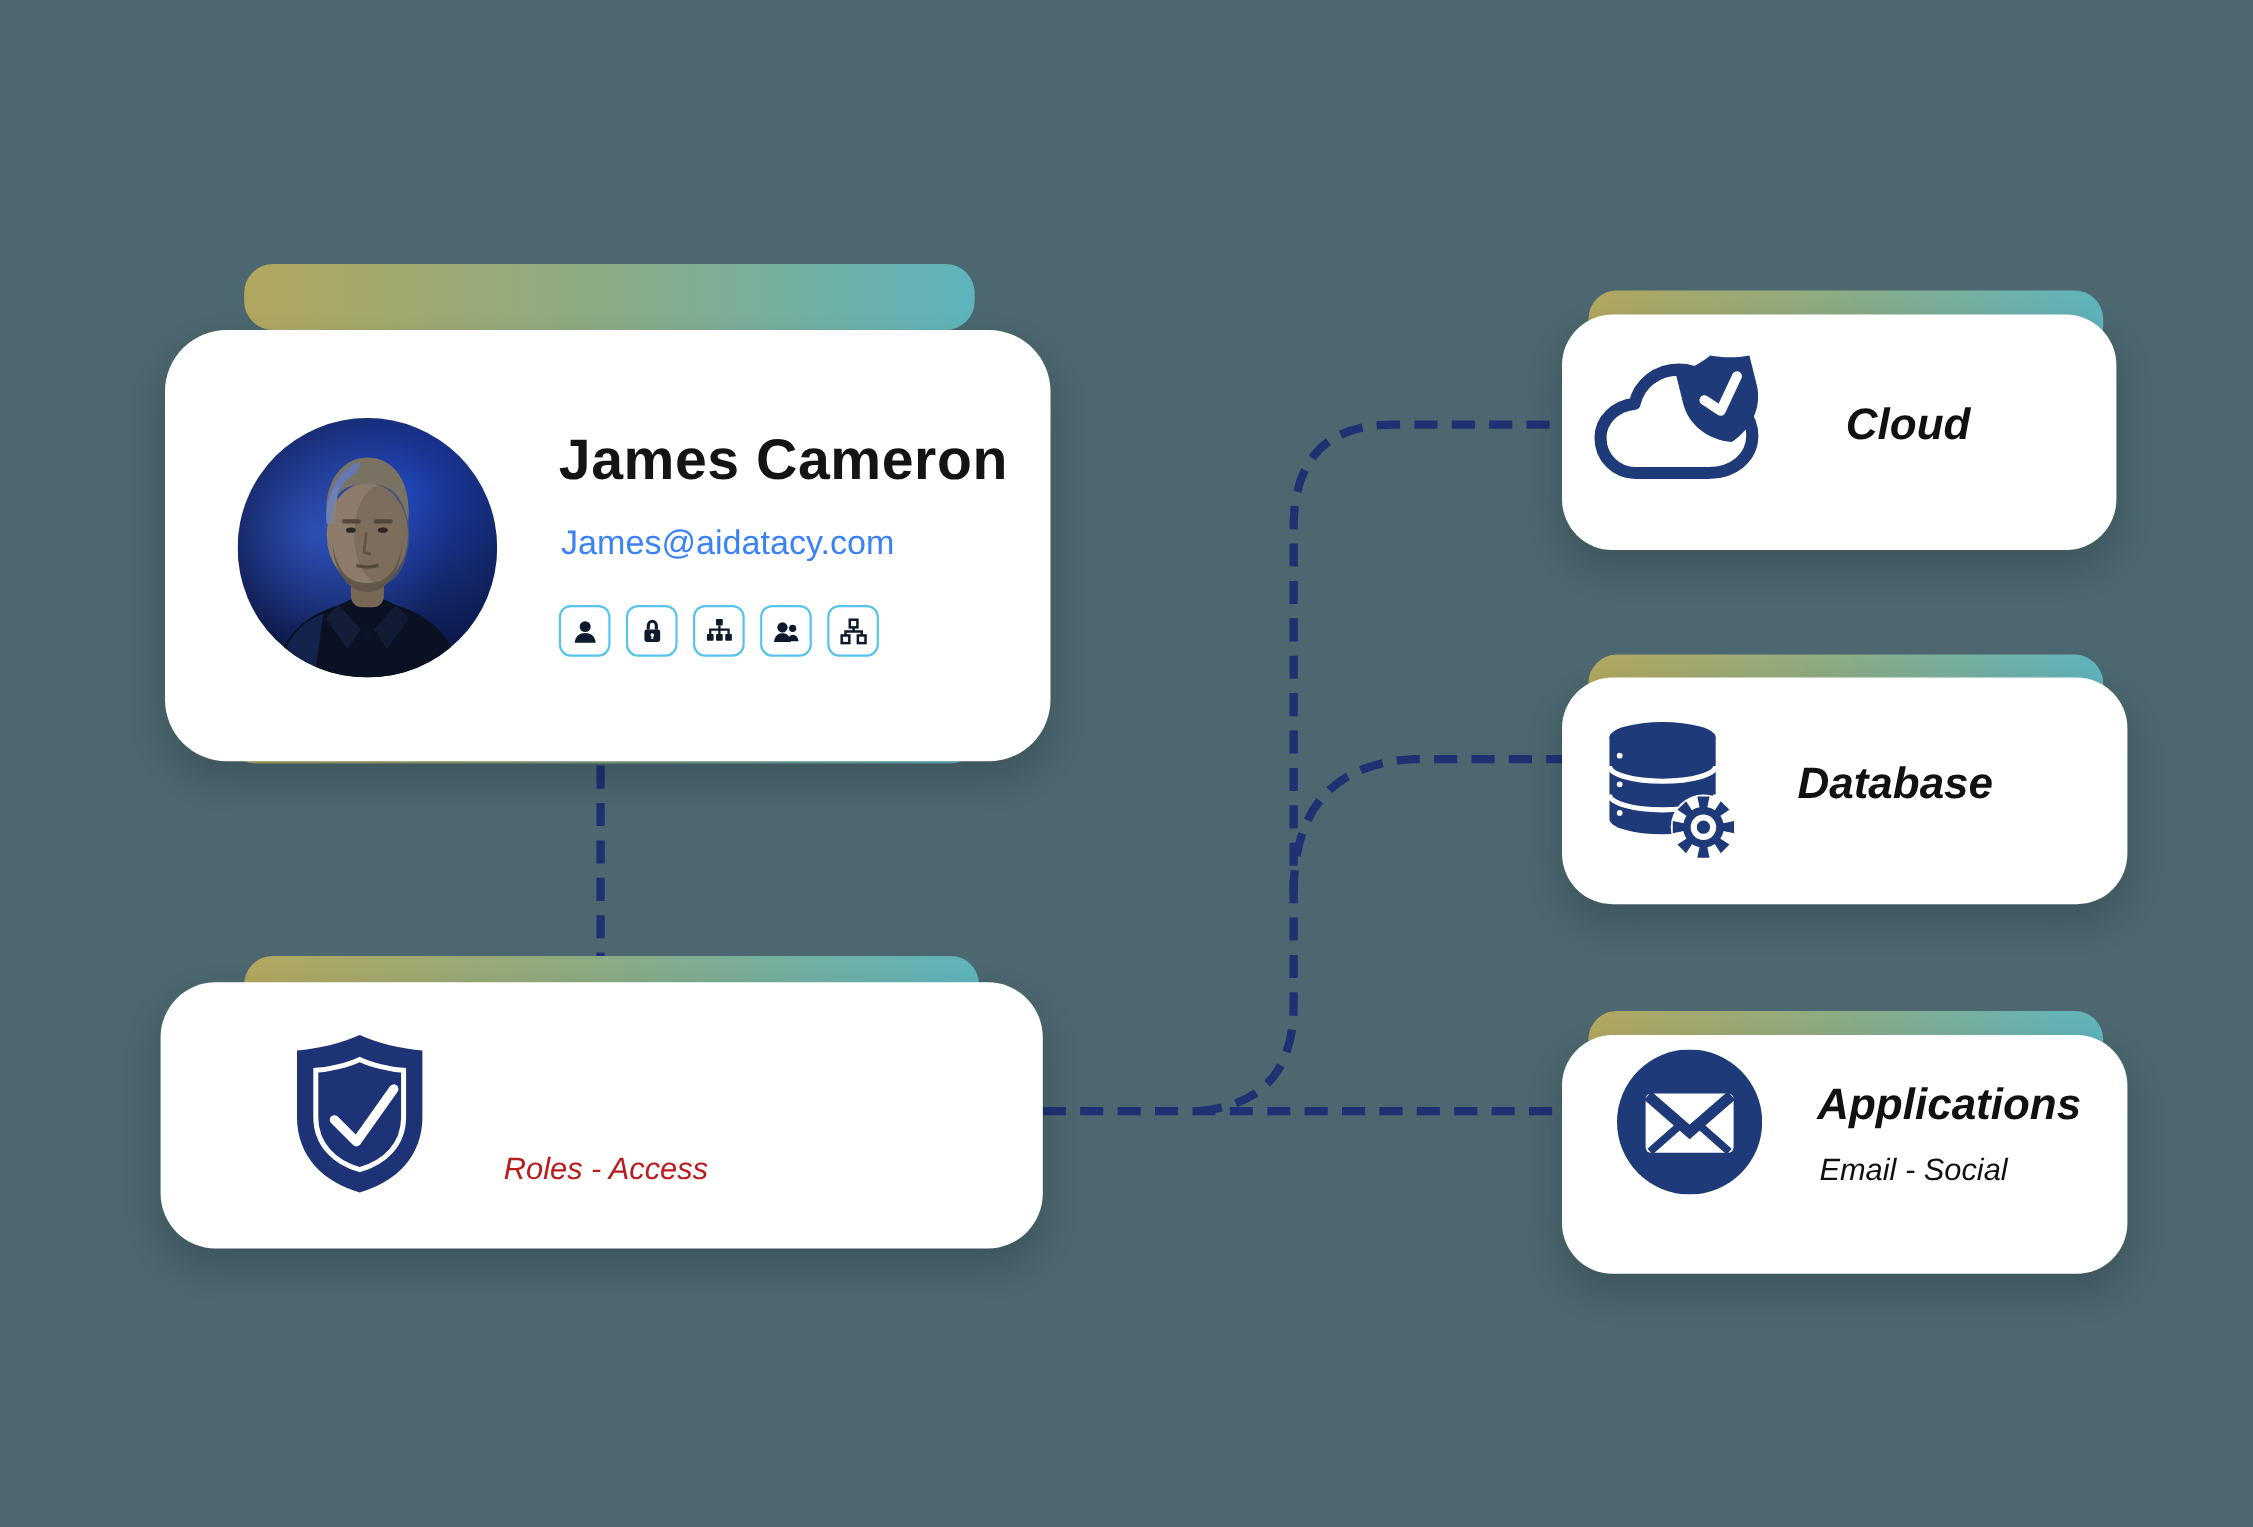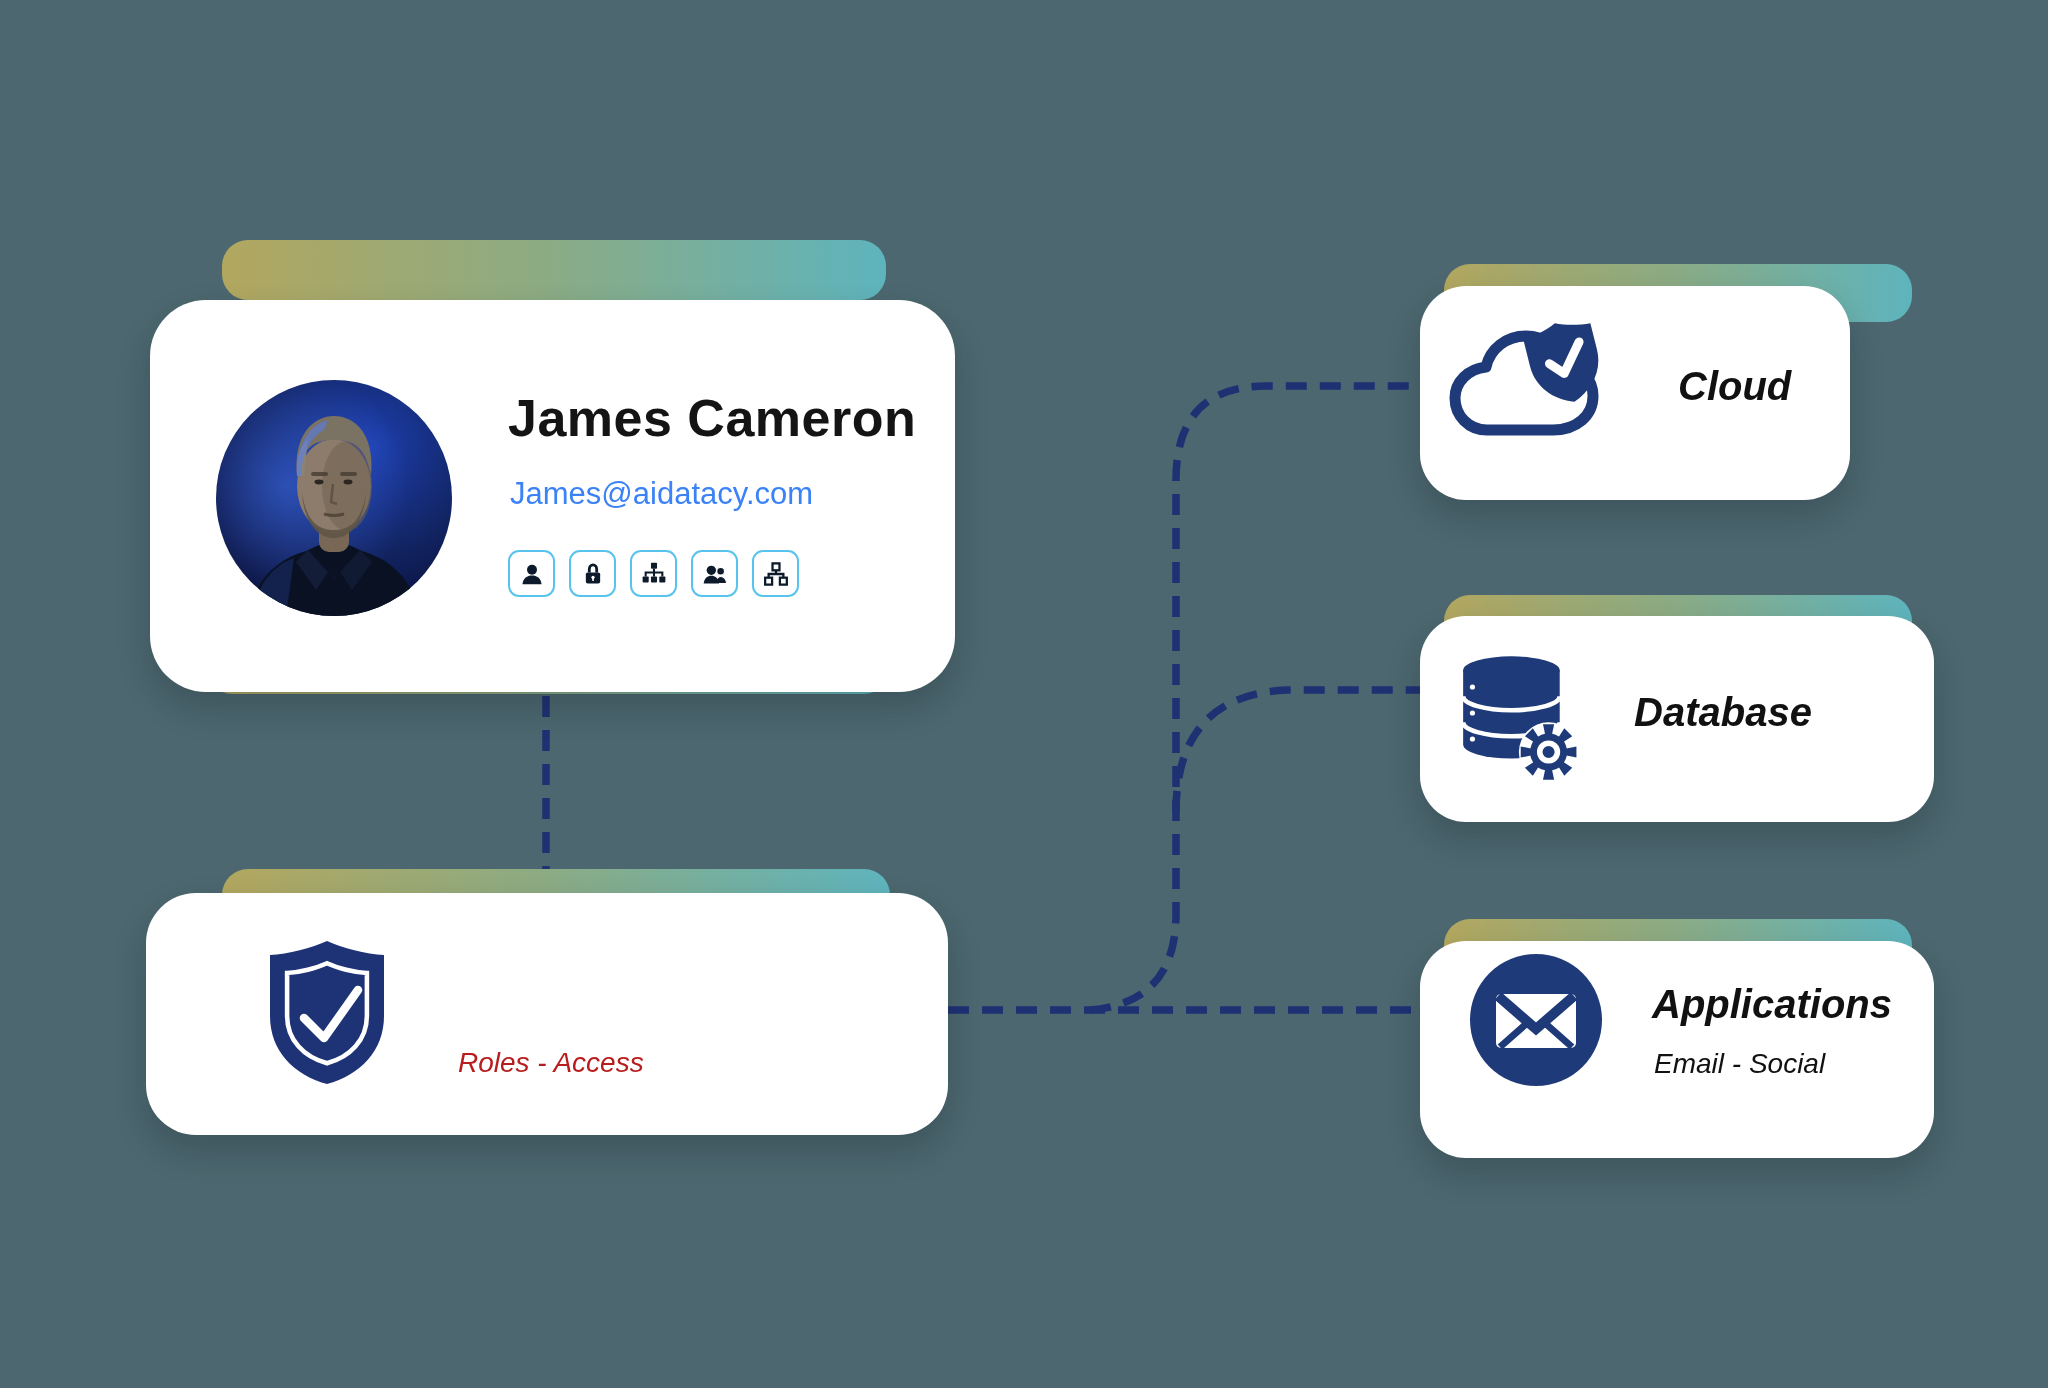--- a/index.html
+++ b/index.html
@@ -27,21 +27,21 @@
   .band-database{left:1444px;top:595px;width:468px;height:58px;}
   .band-apps{left:1444px;top:919px;width:468px;height:58px;}
 
   
   .card{
     position:absolute;z-index:3;background:#ffffff;
     box-shadow:0 16px 32px rgba(12,24,34,.22);
   }
   .card-profile{left:150px;top:268px;width:805px;height:392px;border-radius:56px;margin-top:32px;}
   .card-gateway{left:146px;top:893px;width:802px;height:242px;border-radius:50px;}
-  .card-cloud{left:1420px;top:286px;width:430px;height:214px;border-radius:46px;}
+  .card-cloud{left:1420px;top:286px;width:504px;height:214px;border-radius:46px;}
   .card-database{left:1420px;top:616px;width:514px;height:206px;border-radius:46px;}
   .card-apps{left:1420px;top:941px;width:514px;height:217px;border-radius:46px;}
 
   
   .photo{
     position:absolute;left:66px;top:80px;width:236px;height:236px;border-radius:50%;
     overflow:hidden;
     background:
       radial-gradient(circle at 30% 45%, rgba(70,120,255,.50), rgba(70,120,255,0) 58%),
       radial-gradient(circle at 66% 28%, #1d3fae 0%, #122463 45%, #0a123e 74%, #060b26 100%);

